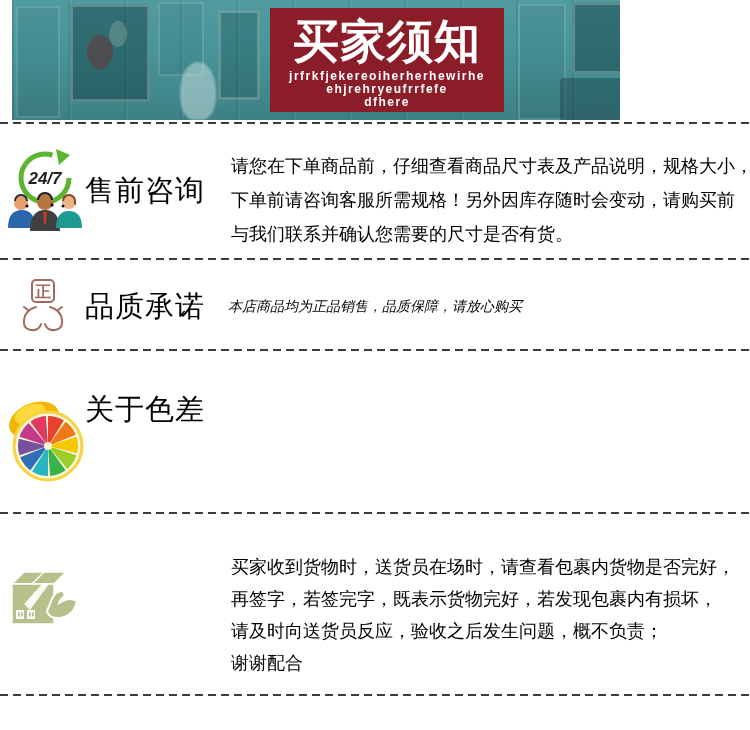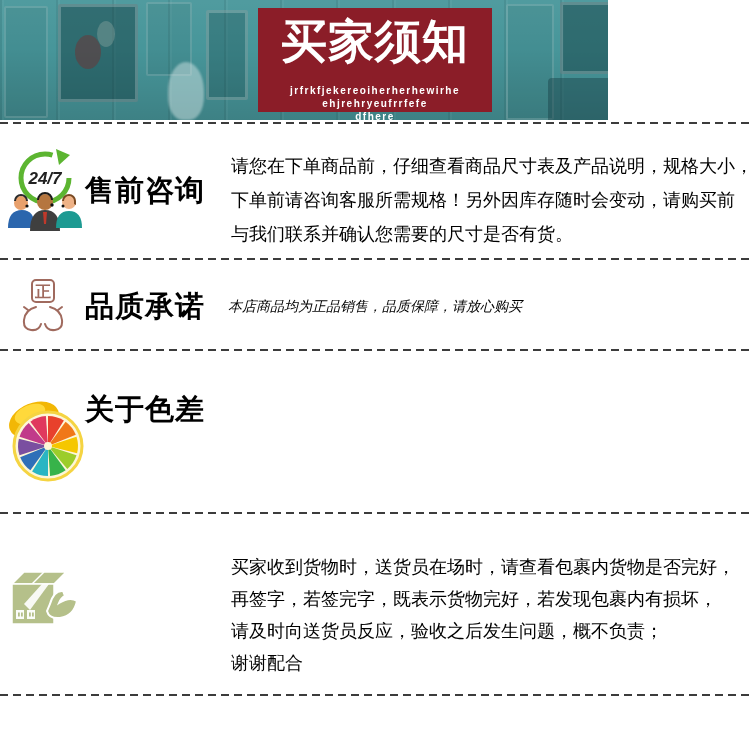--- a/index.html
+++ b/index.html
@@ -1,46 +1,46 @@
 <!DOCTYPE html>
 <html><head>
 <meta charset="utf-8">
 <style>
   html,body{margin:0;padding:0;background:#fff;}
   .page{position:relative;width:750px;height:730px;background:#ffffff;overflow:hidden;
         font-family:"Liberation Sans","DejaVu Sans",sans-serif;color:#000;}
 
   
-  .header{position:absolute;left:0;top:0;width:608px;height:120px;background:#47969a;overflow:hidden;text-decoration:underline;}
+  .header{position:absolute;left:12px;top:0;width:608px;height:120px;background:#47969a;overflow:hidden;text-decoration:underline;}
   .header .stripes{position:absolute;inset:0;
      background:
        repeating-linear-gradient(90deg, rgba(0,0,0,0.07) 0 2px, rgba(255,255,255,0.04) 2px 4px, transparent 4px 56px),
        linear-gradient(180deg, rgba(255,255,255,0.05), transparent 40%, rgba(0,0,0,0.14));}
   .deco{position:absolute;pointer-events:none;}
   .frame{border:3px solid rgba(255,255,255,0.22);background:rgba(10,50,55,0.25);border-radius:2px;}
   .frame.inner-art{background:rgba(15,55,60,0.45);}
   .art-blob{position:absolute;border-radius:50%;}
   .panel{border:2px solid rgba(255,255,255,0.15);background:rgba(0,0,0,0.05);border-radius:2px;}
   .bust{background:rgba(225,238,238,0.45);border-radius:50% 50% 40% 40%;filter:blur(1px);}
   .furniture{background:rgba(25,65,70,0.45);border-radius:4px 4px 0 0;}
 
   .red-banner{position:absolute;left:258px;top:8px;width:234px;height:104px;background:#8b1d28;
               display:flex;flex-direction:column;align-items:center;}
   .banner-title{margin-top:8px;font-family:"Liberation Serif","DejaVu Serif",serif;font-weight:700;
                 font-size:46px;line-height:52px;color:#ffffff;letter-spacing:1px;white-space:nowrap;}
-  .banner-sub{margin-top:16px;text-align:center;color:#ffffff;font-weight:700;font-size:10px;
+  .banner-sub{margin-top:2px;text-align:center;color:#ffffff;font-weight:700;font-size:12px;
               line-height:13px;letter-spacing:1.5px;white-space:nowrap;}
 
   
   .sep{position:absolute;left:0;width:750px;height:2px;
        background:repeating-linear-gradient(90deg,#3c3c3c 0 8px,transparent 8px 13px);}
 
   
   .icon-box{position:absolute;display:flex;align-items:flex-start;justify-content:center;}
-  .sec-title{position:absolute;left:85px;width:150px;font-size:29px;line-height:36px;font-weight:700;
+  .sec-title{position:absolute;left:85px;width:150px;font-size:29px;line-height:36px;font-weight:400;
              color:#000;letter-spacing:1px;white-space:nowrap;}
   .sec-text{position:absolute;left:231px;width:516px;font-size:18px;color:#000;}
   .sec-text div{white-space:nowrap;}
   .t1{line-height:34px;}
   .t2{font-size:14px;line-height:26px;font-style:italic;}
   .t3{line-height:32px;}
   .t4{line-height:32px;}
 </style>
 </head>
 <body>

